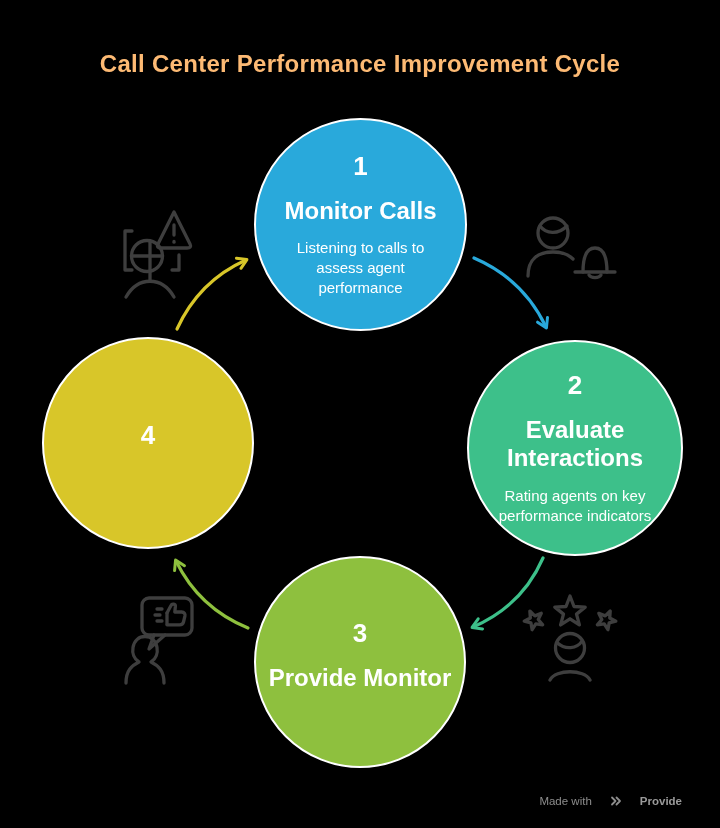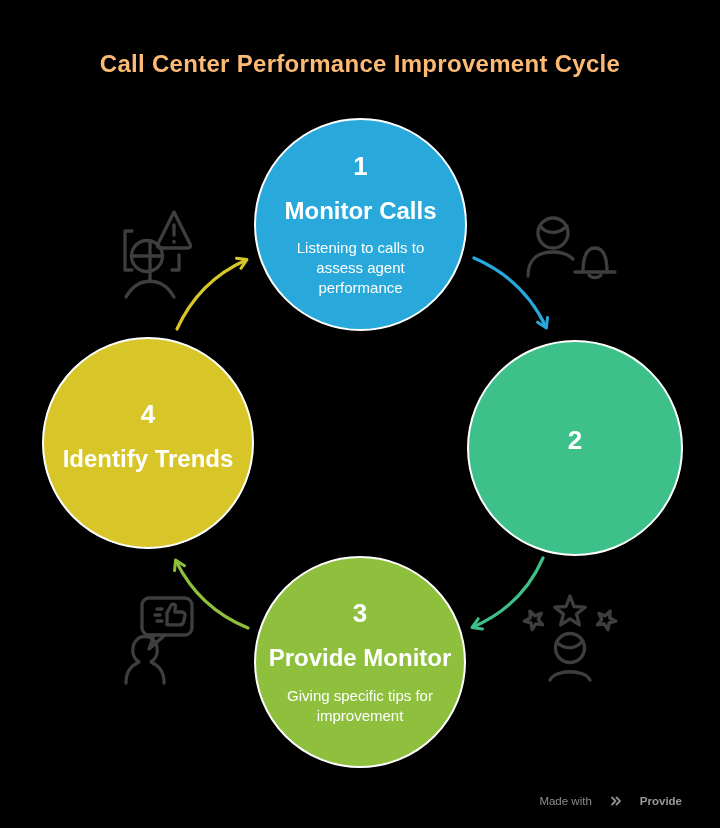--- a/index.html
+++ b/index.html
@@ -67,32 +67,33 @@
   <div class="circle c1" style="background-color: rgb(41, 169, 219);">
     <div class="num">1</div>
     <div class="step-title">Monitor Calls</div>
     <div class="step-desc">Listening to calls to
 assess agent
 performance</div>
   </div>
 
   <div class="circle c2" style="background-color: rgb(61, 192, 138);">
     <div class="num">2</div>
+    <div class="step-title">Evaluate
+Interactions</div>
+    <div class="step-desc">Rating agents on key
+performance indicators</div>
   </div>
 
   <div class="circle c3" style="background-color: rgb(142, 192, 62);">
     <div class="num">3</div>
     <div class="step-title">Provide Monitor</div>
-    <div class="step-desc">Giving specific tips for
-improvement</div>
   </div>
 
   <div class="circle c4" style="background-color: rgb(216, 198, 41);">
     <div class="num">4</div>
-    <div class="step-title">Identify Trends</div>
   </div>
 
   <svg class="icon" style="left: 116px; top: 204px; color: rgb(62, 62, 62);" width="106" height="96" viewBox="0 0 106 96">
     <g fill="none" stroke="currentColor" stroke-width="3.3" stroke-linecap="round" stroke-linejoin="round">
       <path d="M16,27 H9 V66 H16"></path>
       <path d="M56,66 H63 V51"></path>
       <circle cx="31" cy="52" r="15.5"></circle>
       <path d="M15.5,52 H46.5"></path>
       <path d="M34,37 V76"></path>
       <path d="M58,8 L74,40 Q76,44 71,44 H45 Q40,44 42,40 Z"></path>

